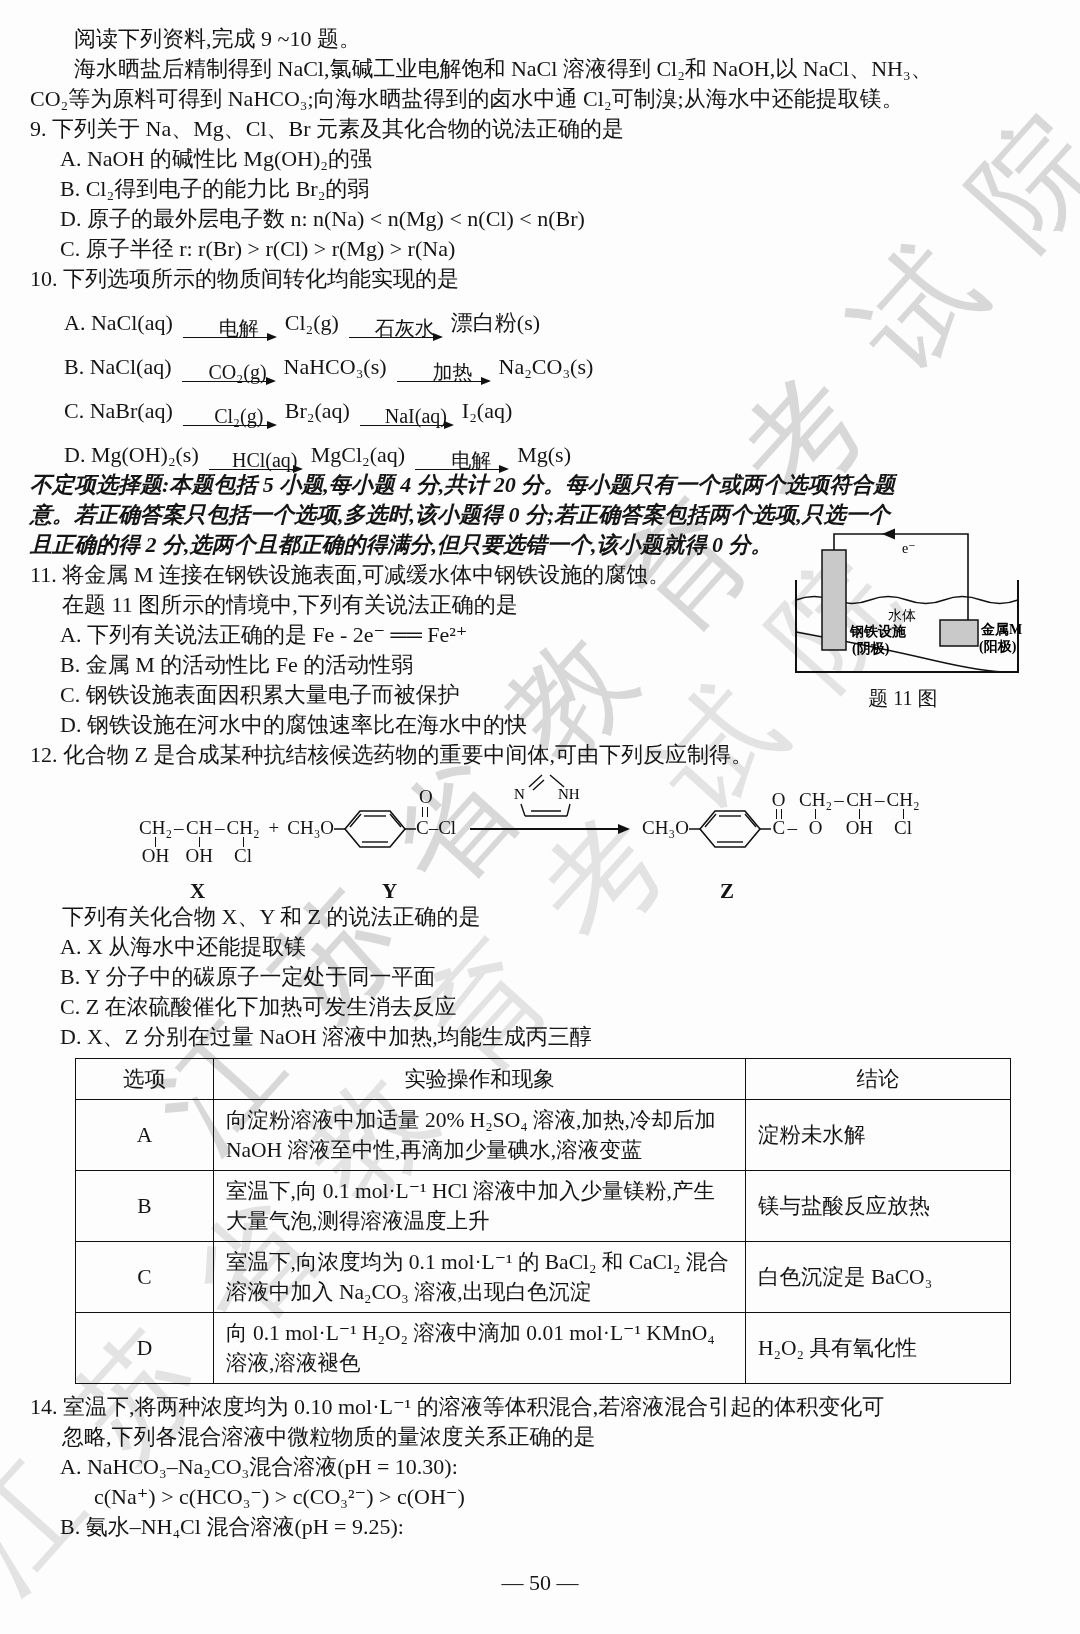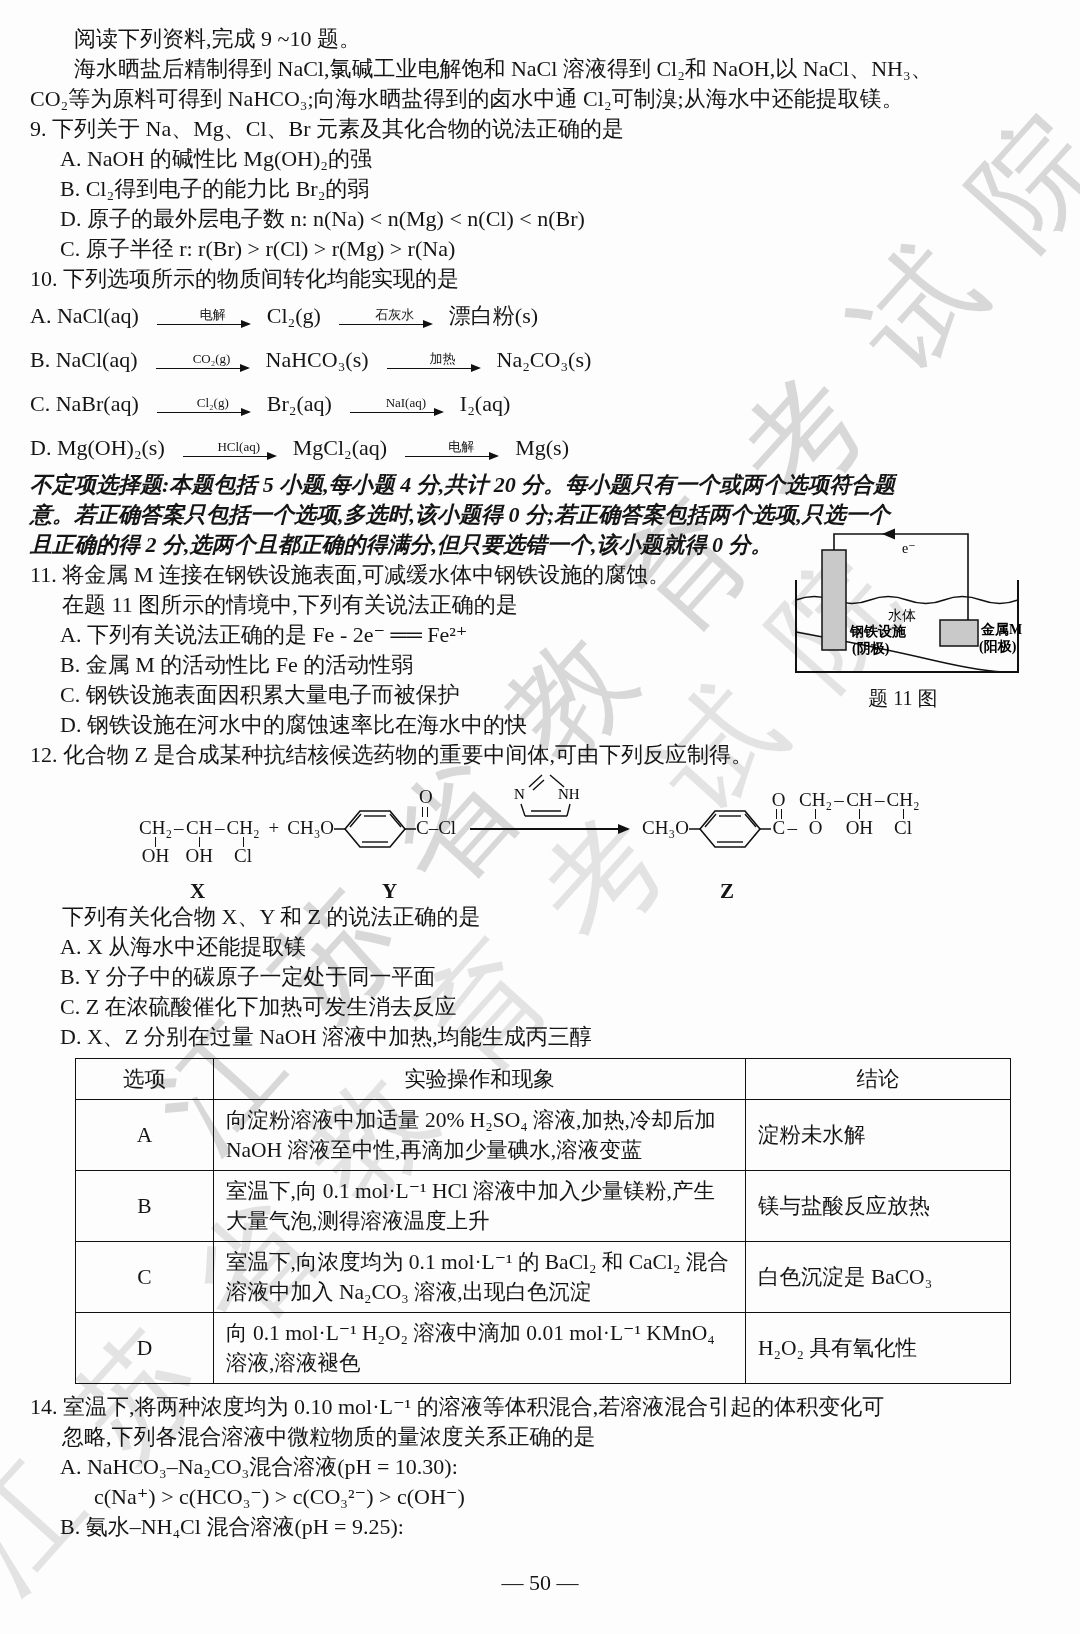--- a/index.html
+++ b/index.html
@@ -12,24 +12,24 @@
       font-family:"Liberation Serif","DejaVu Serif",serif;pointer-events:none;}
   .content{position:relative;z-index:1;}
   .ln{white-space:nowrap;}
   .ind2{padding-left:44px;}
   .opt{margin-left:30px;}
   .sub{margin-left:64px;}
   .cont{margin-left:32px;}
   .instr{font-weight:bold;font-style:italic;}
   .emph{text-emphasis:filled dot over;-webkit-text-emphasis:filled dot over;}
   
-  .rxn{display:flex;align-items:center;height:44px;white-space:nowrap;gap:8px;}
+  .rxn{display:flex;align-items:flex-end;height:44px;margin-left:34px;white-space:nowrap;}
   .rxn .sp{display:inline-block;}
   .abox{display:inline-flex;flex-direction:column;align-items:center;margin:0 10px;}
-  .albl{font-size:13px;line-height:16px;margin-bottom:1px;padding-left:20px;}
+  .albl{font-size:20px;line-height:16px;margin-bottom:1px;padding-left:20px;}
   .aline{position:relative;width:92px;height:0;border-top:1.6px solid #111;}
   .aline::after{content:"";position:absolute;right:-2px;top:-5.5px;width:0;height:0;
     border-left:10px solid #111;border-top:4.5px solid transparent;border-bottom:4.5px solid transparent;}
   
   .q11{position:relative;}
   .fig{position:absolute;right:26px;top:-40px;width:242px;text-align:center;}
   .figcap{font-size:20px;line-height:24px;margin-top:0px;}
   
   .rxnline{display:flex;align-items:flex-start;margin-left:108px;height:106px;white-space:nowrap;
            font-size:19px;line-height:19px;}

